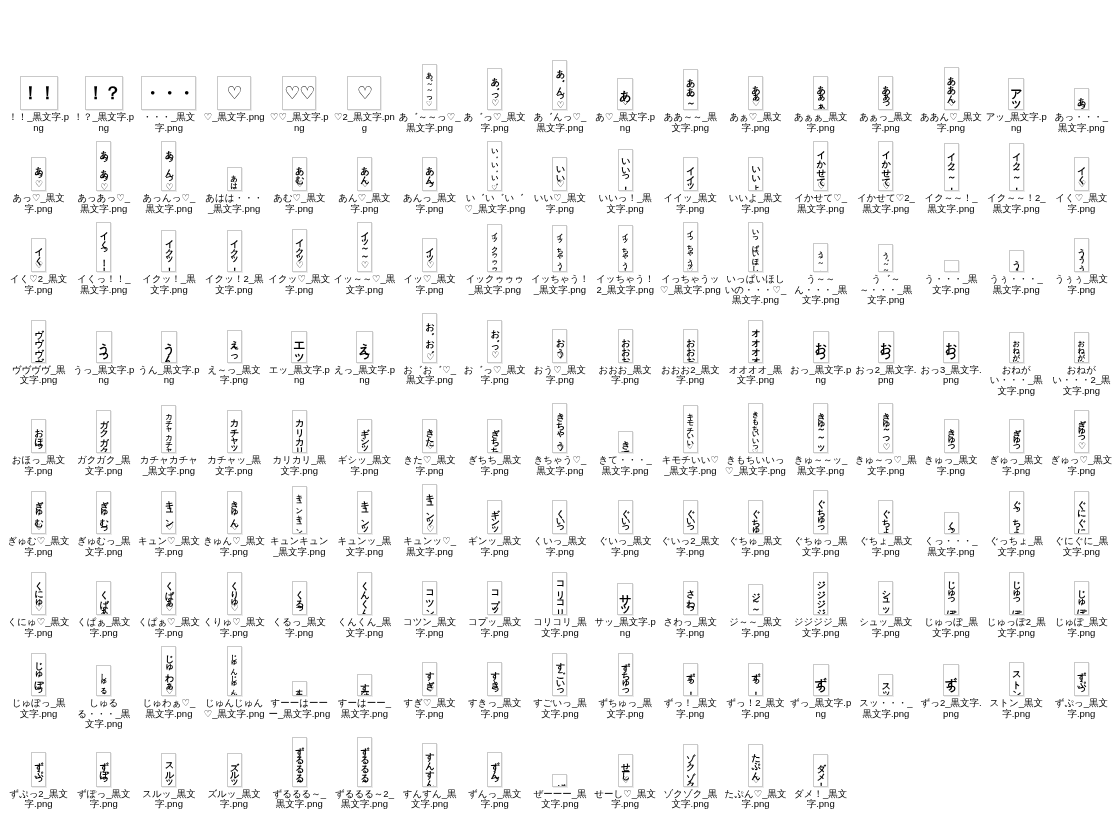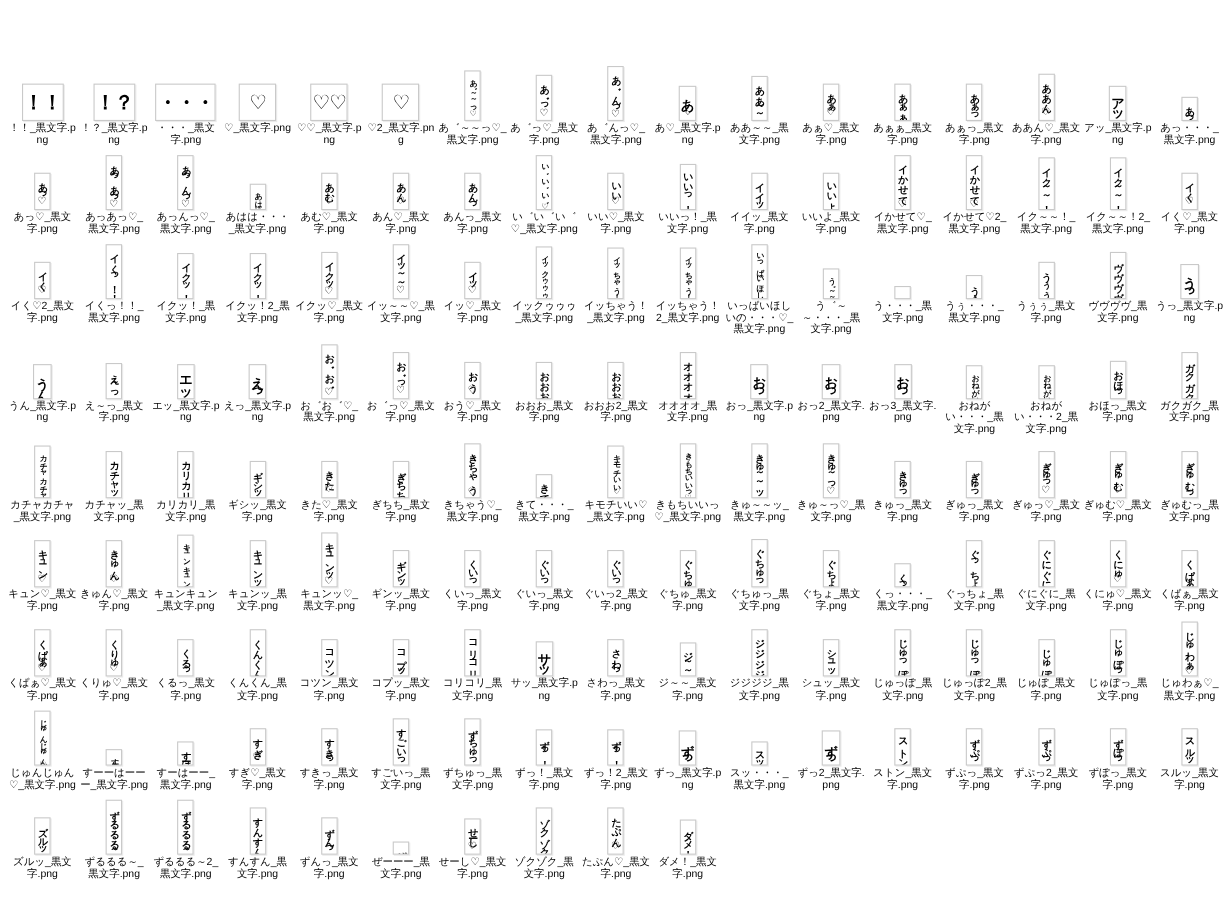--- a/index.html
+++ b/index.html
@@ -426,28 +426,44 @@
         <div class="thumb">
           <div class="thumbbox vertbox">
             <span class="glyph vert v4">イッちゃう！</span>
           </div>
         </div>
         <div class="label">イッちゃう！2_黒文字.png</div>
       </div>
       <div class="tile">
         <div class="thumb">
           <div class="thumbbox vertbox">
+            <span class="glyph vert v4">イっちゃうッ♡</span>
+          </div>
+        </div>
+        <div class="label">イっちゃうッ♡_黒文字.png</div>
+      </div>
+      <div class="tile">
+        <div class="thumb">
+          <div class="thumbbox vertbox">
             <span class="glyph vert v4">いっぱいほしいの・・・♡</span>
           </div>
         </div>
         <div class="label">いっぱいほしいの・・・♡_黒文字.png</div>
       </div>
       <div class="tile">
         <div class="thumb">
           <div class="thumbbox vertbox">
+            <span class="glyph vert v4">う～～ん・・・</span>
+          </div>
+        </div>
+        <div class="label">う～～ん・・・_黒文字.png</div>
+      </div>
+      <div class="tile">
+        <div class="thumb">
+          <div class="thumbbox vertbox">
             <span class="glyph vert v4">う゛～～・・・</span>
           </div>
         </div>
         <div class="label">う゛～～・・・_黒文字.png</div>
       </div>
       <div class="tile">
         <div class="thumb">
           <div class="thumbbox vertbox">
             <span class="glyph vert v3">う・・・</span>
           </div>
@@ -1014,20 +1030,28 @@
         </div>
         <div class="label">じゅぽ_黒文字.png</div>
       </div>
       <div class="tile">
         <div class="thumb">
           <div class="thumbbox vertbox">
             <span class="glyph vert v3">じゅぽっ</span>
           </div>
         </div>
         <div class="label">じゅぽっ_黒文字.png</div>
+      </div>
+      <div class="tile">
+        <div class="thumb">
+          <div class="thumbbox vertbox">
+            <span class="glyph vert v4">しゅるる・・・</span>
+          </div>
+        </div>
+        <div class="label">しゅるる・・・_黒文字.png</div>
       </div>
       <div class="tile">
         <div class="thumb">
           <div class="thumbbox vertbox">
             <span class="glyph vert v3">じゅわぁ♡</span>
           </div>
         </div>
         <div class="label">じゅわぁ♡_黒文字.png</div>
       </div>
       <div class="tile">

